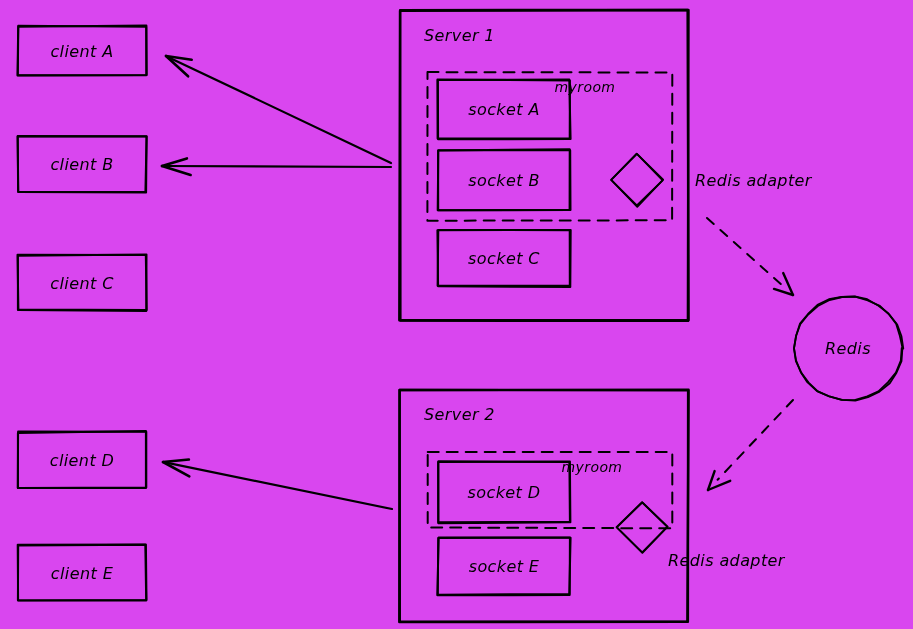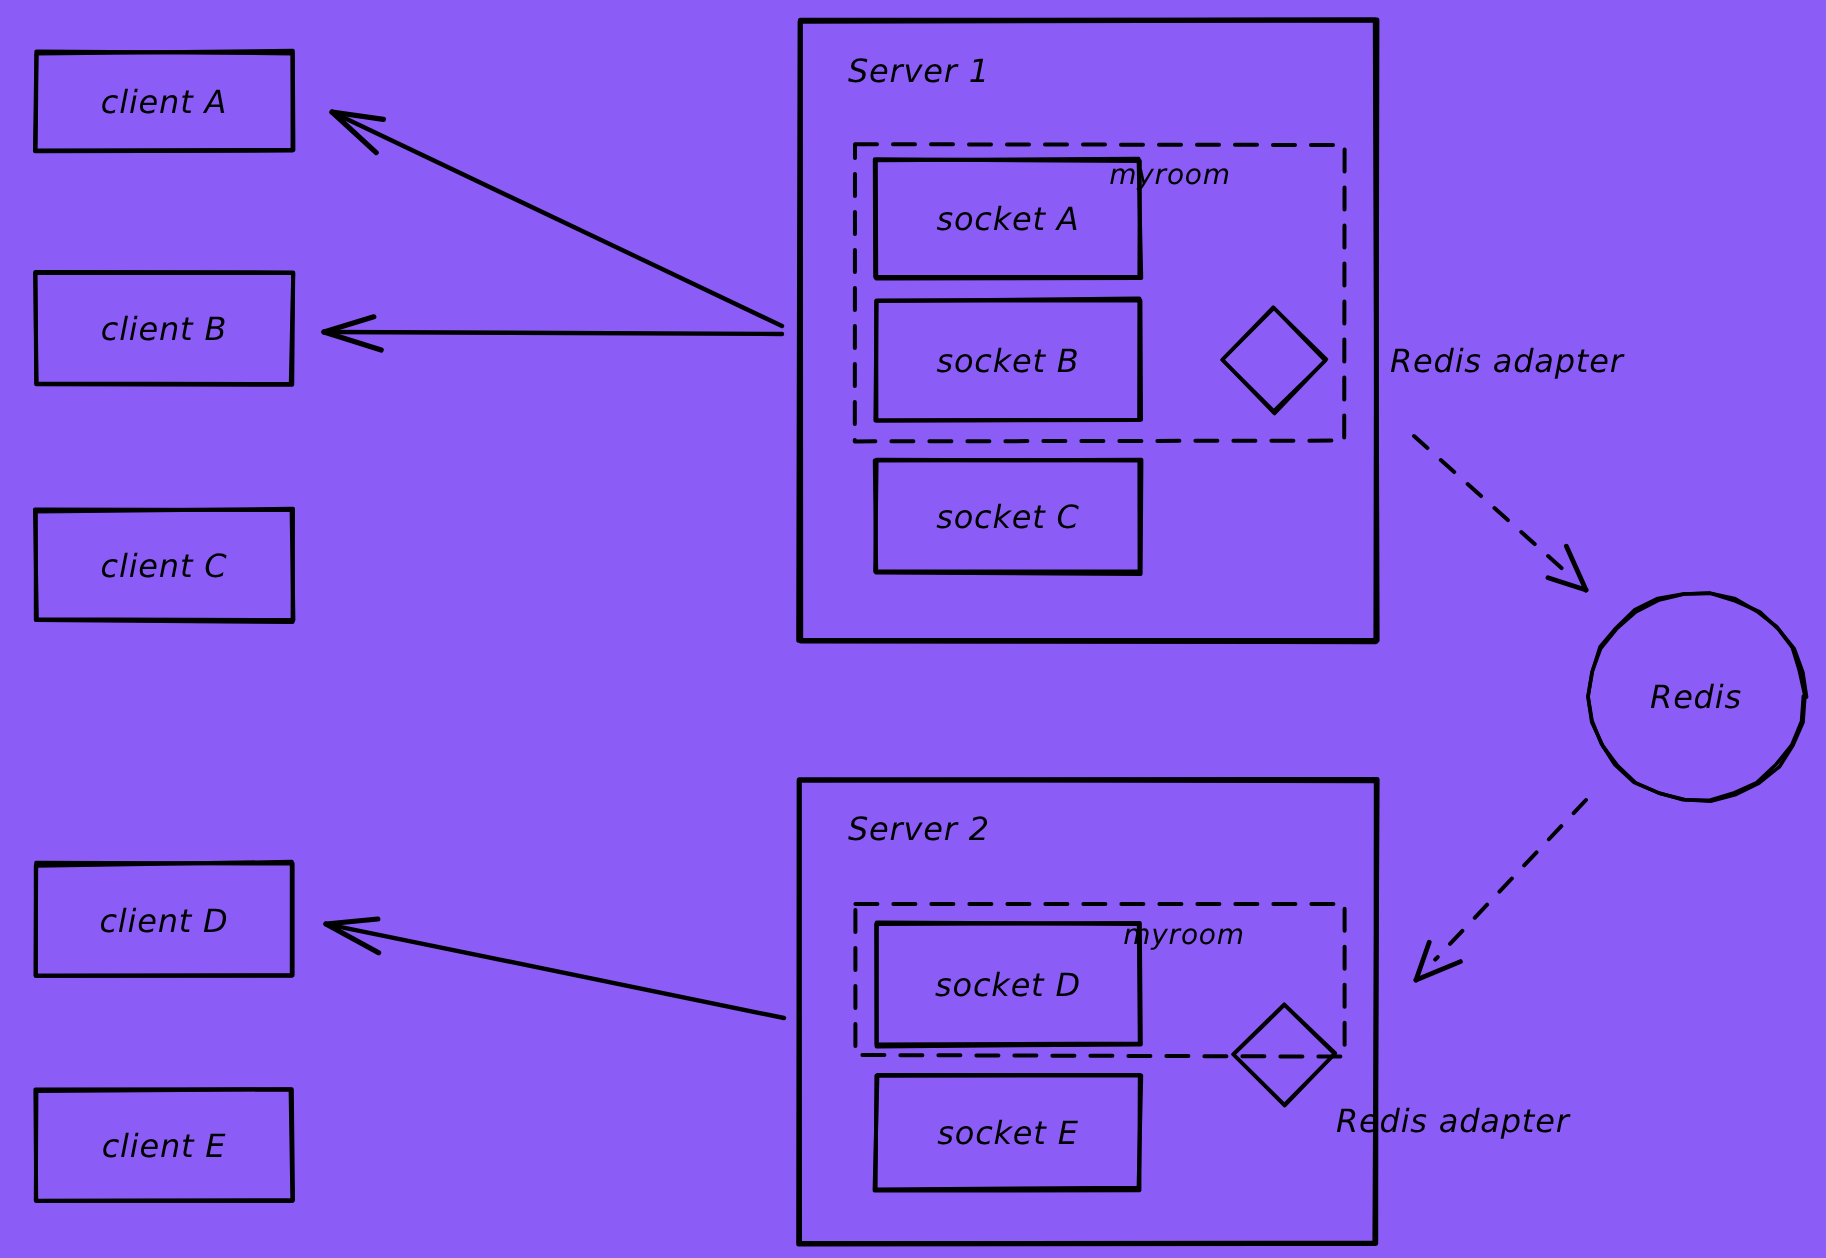--- a/index.html
+++ b/index.html
@@ -8,21 +8,21 @@
     padding: 0;
     background: #ffffff;
   }
   body {
     font-family: "DejaVu Sans", sans-serif;
   }
   #canvas-root {
     position: relative;
     width: 913px;
     height: 629px;
-    background: #8b5cf6;
+    background: #d946ef;
     overflow: hidden;
   }
   svg.diagram {
     position: absolute;
     top: 0;
     left: 0;
     width: 913px;
     height: 629px;
   }
   .stroke {

